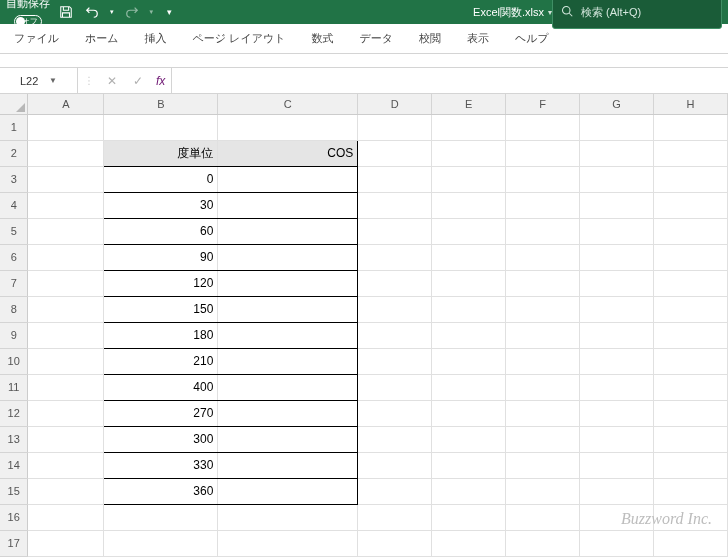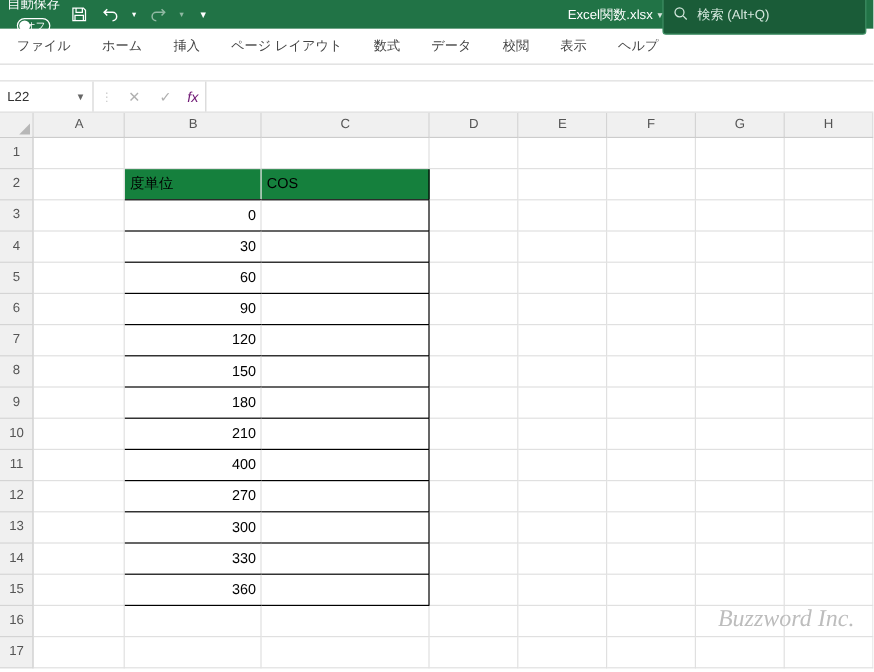--- a/index.html
+++ b/index.html
@@ -11,41 +11,41 @@
   .toggle-label { font-size: 8px; position: absolute; right: 3px; }
   .qat { display: flex; align-items: center; gap: 10px; margin-right: 8px; }
   .qat-icon { width: 16px; height: 16px; display: flex; align-items: center; justify-content: center; }
   .title-center { flex: 1; text-align: center; display: flex; justify-content: flex-end; align-items: center; gap: 4px; }
   .title-caret { font-size: 8px; opacity: .8; }
   .searchbox { background: #1a5c38; border: 1px solid #3f8f65; border-radius: 3px; height: 34px; width: 170px; display: flex; align-items: center; padding: 0 8px; gap: 8px; color: #d5e8de; font-size: 11px; }
   .ribbon-tabs { background: #fff; height: 30px; display: flex; align-items: center; padding: 12px 10px; gap: 18px; font-size: 11px; color: #444; border-bottom: 1px solid #d4d4d4; }
   .tab { padding: 6px 4px; cursor: pointer; }
   .divider-band { height: 14px; background: #fff; border-bottom: 1px solid #d4d4d4; }
   .formula-row { height: 26px; display: flex; align-items: stretch; border-bottom: 1px solid #d4d4d4; background: #fff; }
-  .namebox { width: 78px; border-right: 1px solid #d4d4d4; display: flex; align-items: center; padding: 0 6px; font-size: 11px; color: #333; justify-content: space-between; }
+  .namebox { width: 78px; border-right: 1px solid #d4d4d4; display: flex; align-items: center; padding: 0 20px; font-size: 11px; color: #333; justify-content: space-between; }
   .namebox-caret { font-size: 8px; color: #666; }
   .fx-btns { display: flex; align-items: center; border-right: 1px solid #d4d4d4; padding: 0 6px; gap: 10px; }
   .fx-btn { width: 16px; height: 16px; display: flex; align-items: center; justify-content: center; font-size: 12px; color: #b0b0b0; }
   .fx-label { font-style: italic; font-size: 12px; color: #701a75; }
   .formula-input { flex: 1; padding: 0 6px; font-size: 11px; }
   .grid-wrap { position: relative; height: 466px; overflow: hidden; background: #fff; }
   table.sheet { border-collapse: collapse; table-layout: fixed; }
   .corner { width: 28px; height: 20px; background: #f0f0f0; border-right: 1px solid #ccc; border-bottom: 1px solid #ccc; position: relative; }
   .corner::after { content:""; position:absolute; right:2px; bottom:2px; width:0; height:0; border-style:solid; border-width:0 0 9px 9px; border-color: transparent transparent #b7b7b7 transparent; }
   th.colh { background: #f0f0f0; border-right: 1px solid #d4d4d4; border-bottom: 1px solid #ccc; font-weight: normal; font-size: 11px; color: #555; height: 20px; }
   th.rowh { background: #f0f0f0; border-right: 1px solid #ccc; border-bottom: 1px solid #d4d4d4; font-weight: normal; font-size: 11px; color: #555; width: 28px; text-align: center; }
   td.cell { border-right: 1px solid #e0e0e0; border-bottom: 1px solid #e0e0e0; height: 26px; font-size: 12px; padding: 0 4px; vertical-align: middle; }
   .wA { width: 76px; } .wB { width: 114px; } .wC { width: 140px; } .wN { width: 74px; }
-  .hdr2 { background: #15803d; text-align: left; }
+  .hdr2 { background: #e5e5e5; text-align: right; }
   .bL { border-left: 1px solid #000 !important; }
   .bR { border-right: 1px solid #000 !important; }
   .bT { border-top: 1px solid #000 !important; }
   .bB { border-bottom: 1px solid #000 !important; }
   .num { text-align: right; }
-  .watermark { position: absolute; right: 16px; bottom: 32px; color: #bdbdbd; font-style: italic; font-family: Georgia, serif; font-size: 20px; pointer-events: none; }
+  .watermark { position: absolute; right: 16px; bottom: 32px; color: #bdbdbd; font-style: italic; font-family: Georgia, serif; font-size: 16px; pointer-events: none; }
 </style>
 </head>
 <body>
 
 <div class="titlebar">
   <div class="autosave">
     <span>自動保存</span>
     <span class="toggle">
         <span class="toggle-label">オフ</span>
       </span>

